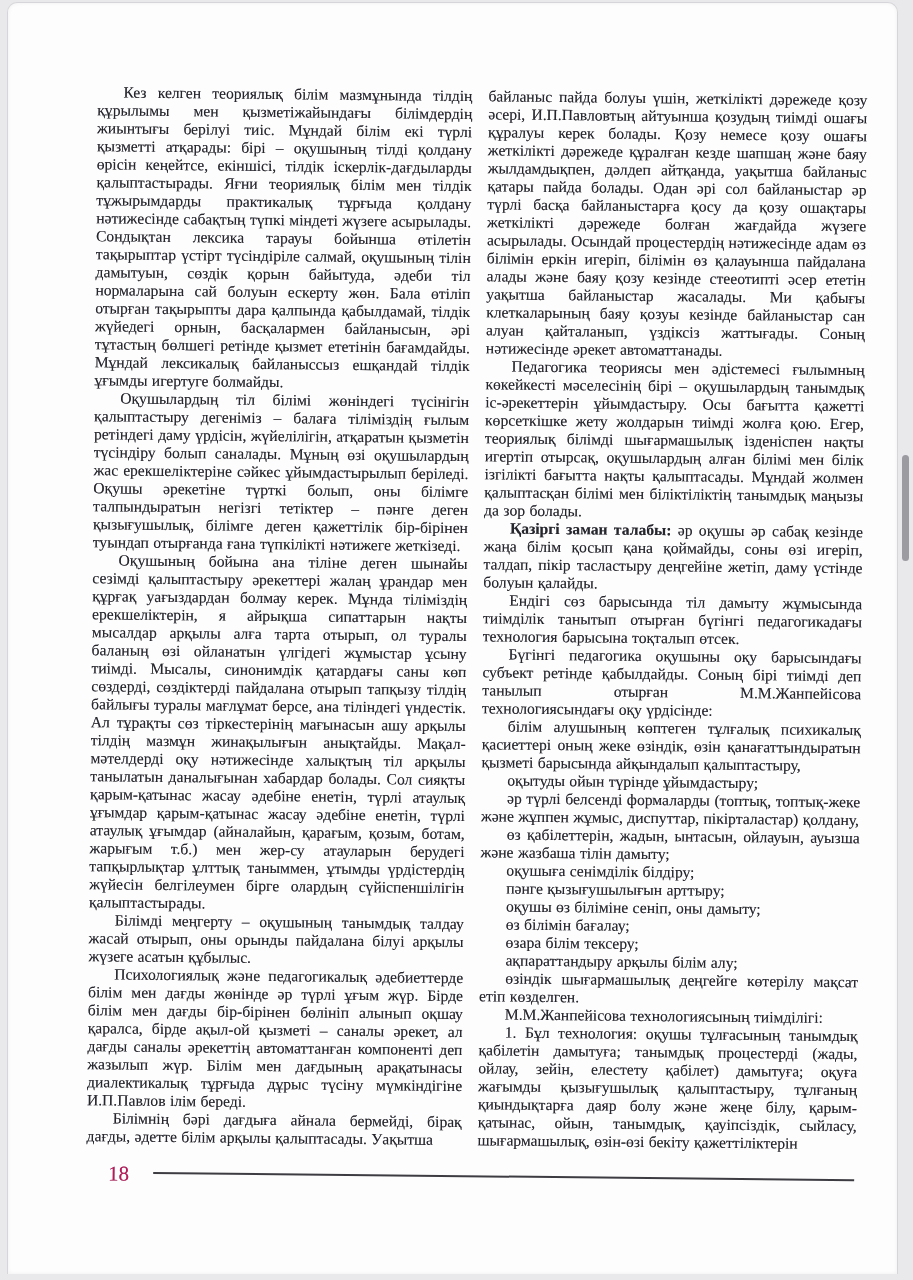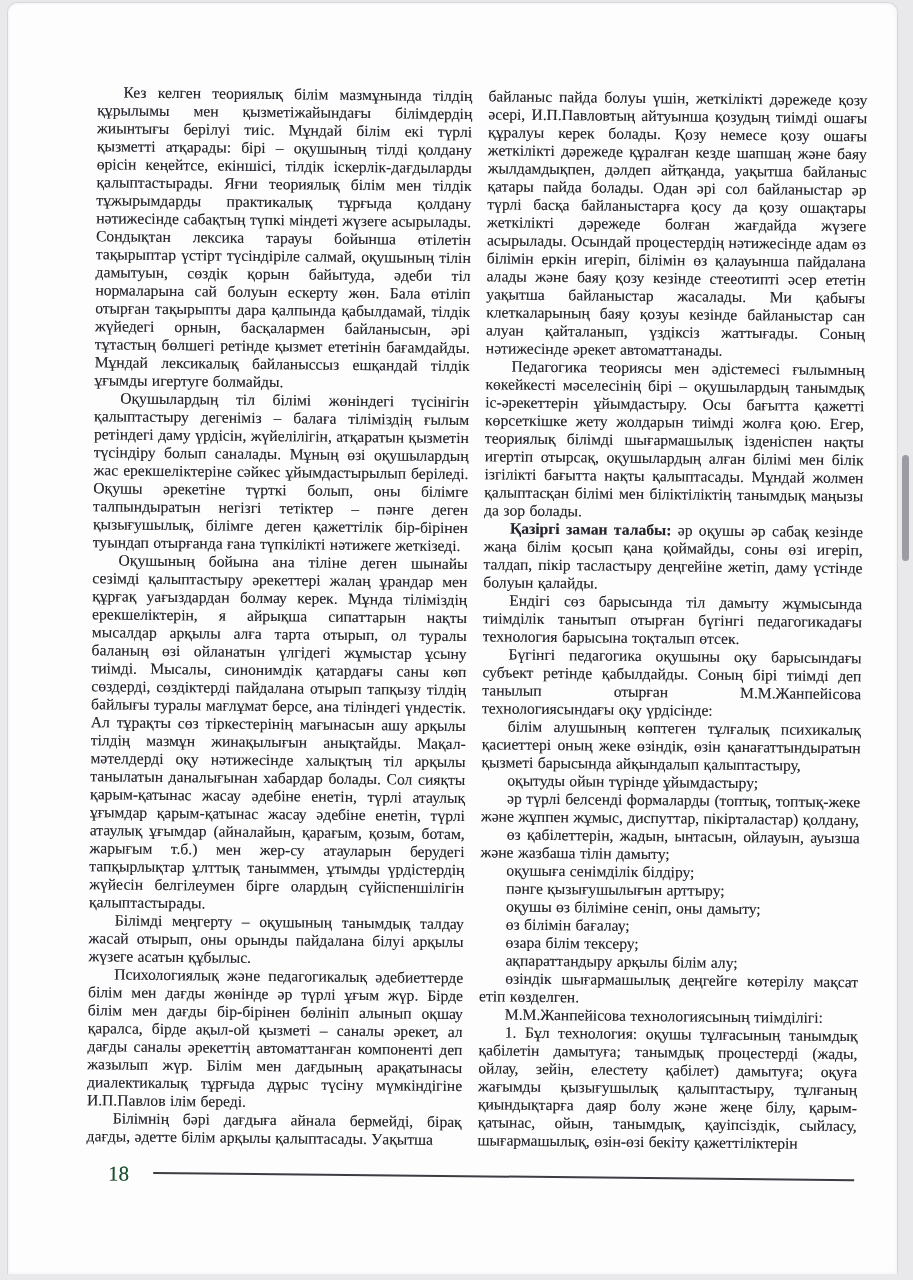--- a/index.html
+++ b/index.html
@@ -37,21 +37,21 @@
   .col-left{width:376px;}
   .col-right{width:380px;}
   p.para{margin:0;}
   p.indent{text-indent:26px;}
   p.para b{font-weight:bold;}
   .footer{
     display:flex;align-items:center;
     margin-top:16px;
   }
   .pagenum{
-    font-size:21px;color:#14532d;
+    font-size:21px;color:#be185d;
     margin-left:22px;
     text-shadow:0 0 0.5px rgba(38,38,46,0.5);
   }
   .rule{
     flex:1;height:2px;background:#3c3c42;
     margin-left:24px;margin-right:2px;
     margin-top:-4px;
   }
   .scroll-track{
     position:absolute;right:0;top:0;

